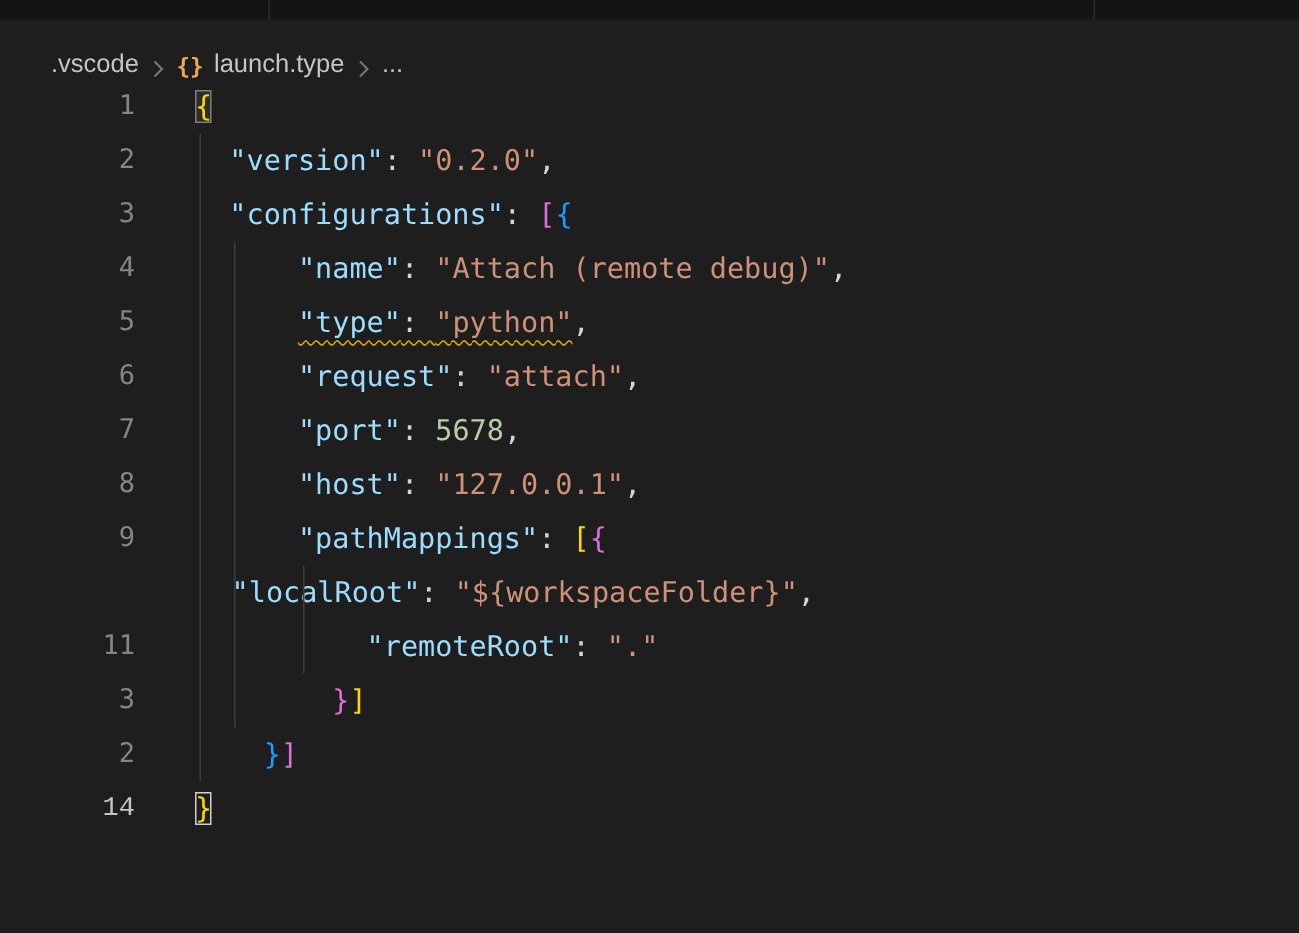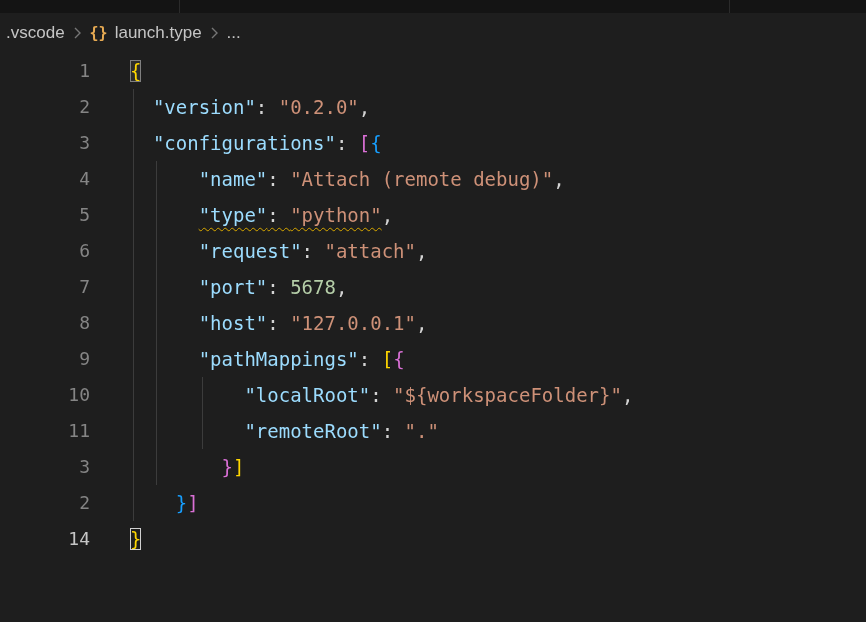--- a/index.html
+++ b/index.html
@@ -7,39 +7,39 @@
   body { background:#1e1e1e; font-family:"DejaVu Sans Mono", monospace; }
 
   
   .tab-strip { height:13px; background:#141414; position:relative; }
   .tab-sep { position:absolute; top:0; bottom:0; width:1px; background:#2b2b2b; }
   .tab-sep.s1 { left:179px; }
   .tab-sep.s2 { left:729px; }
 
   
   .breadcrumb {
-    height:40px; display:flex; align-items:center; padding-left:6px;
+    height:40px; display:flex; align-items:flex-end; padding-left:34px;
     font-family:"Liberation Sans", sans-serif; font-size:17px; color:#c5c5c5;
     background:#1e1e1e;
   }
   .crumb { cursor:pointer; }
   .chev { margin:0 7px; flex:none; }
   .json-icon {
     color:#e8ab53; font-family:"DejaVu Sans Mono", monospace;
     font-size:15px; font-weight:bold; margin-right:7px;
   }
 
   
   .editor { position:relative; font-size:19px; line-height:36px; }
   .line { display:flex; height:36px; align-items:center; }
   .gutter {
     width:90px; flex:none; text-align:right; color:#858585;
     font-size:18px; user-select:none; cursor:pointer;
   }
-  .gutter.active { color:#c6c6c6; }
+  .gutter.active { color:#c6c6c6;font-family:Liberation Mono, monospace; }
   .code { margin-left:40px; white-space:pre; color:#d4d4d4; }
 
   .tok.key { color:#9cdcfe; }
   .tok.str { color:#ce9178; }
   .tok.num { color:#b5cea8;margin-top:20px; }
   .tok.pun { color:#d4d4d4; }
   .tok.b1 { color:#ffd700; }
   .tok.b2 { color:#da70d6; }
   .tok.b3 { color:#179fff; }
   .tok.squiggle {
@@ -117,21 +117,20 @@
       </div>
       <div class="line">
         <div class="gutter">8</div>
         <div class="code" style="padding-left: 6ch;"><span class="tok key">"host"</span><span class="tok pun">: </span><span class="tok str">"127.0.0.1"</span><span class="tok pun">,</span></div>
       </div>
       <div class="line">
         <div class="gutter">9</div>
         <div class="code" style="padding-left: 6ch;"><span class="tok key">"pathMappings"</span><span class="tok pun">: </span><span class="tok b1">[</span><span class="tok b2">{</span></div>
       </div>
       <div class="line">
-        <div class="gutter">10</div>
         <div class="code" style="padding-left: 10ch;"><span class="tok key">"localRoot"</span><span class="tok pun">: </span><span class="tok str">"${workspaceFolder}"</span><span class="tok pun">,</span></div>
       </div>
       <div class="line">
         <div class="gutter">11</div>
         <div class="code" style="padding-left: 10ch;"><span class="tok key">"remoteRoot"</span><span class="tok pun">: </span><span class="tok str">"."</span></div>
       </div>
       <div class="line">
         <div class="gutter">3</div>
         <div class="code" style="padding-left: 8ch;"><span class="tok b2">}</span><span class="tok b1">]</span></div>
       </div>

